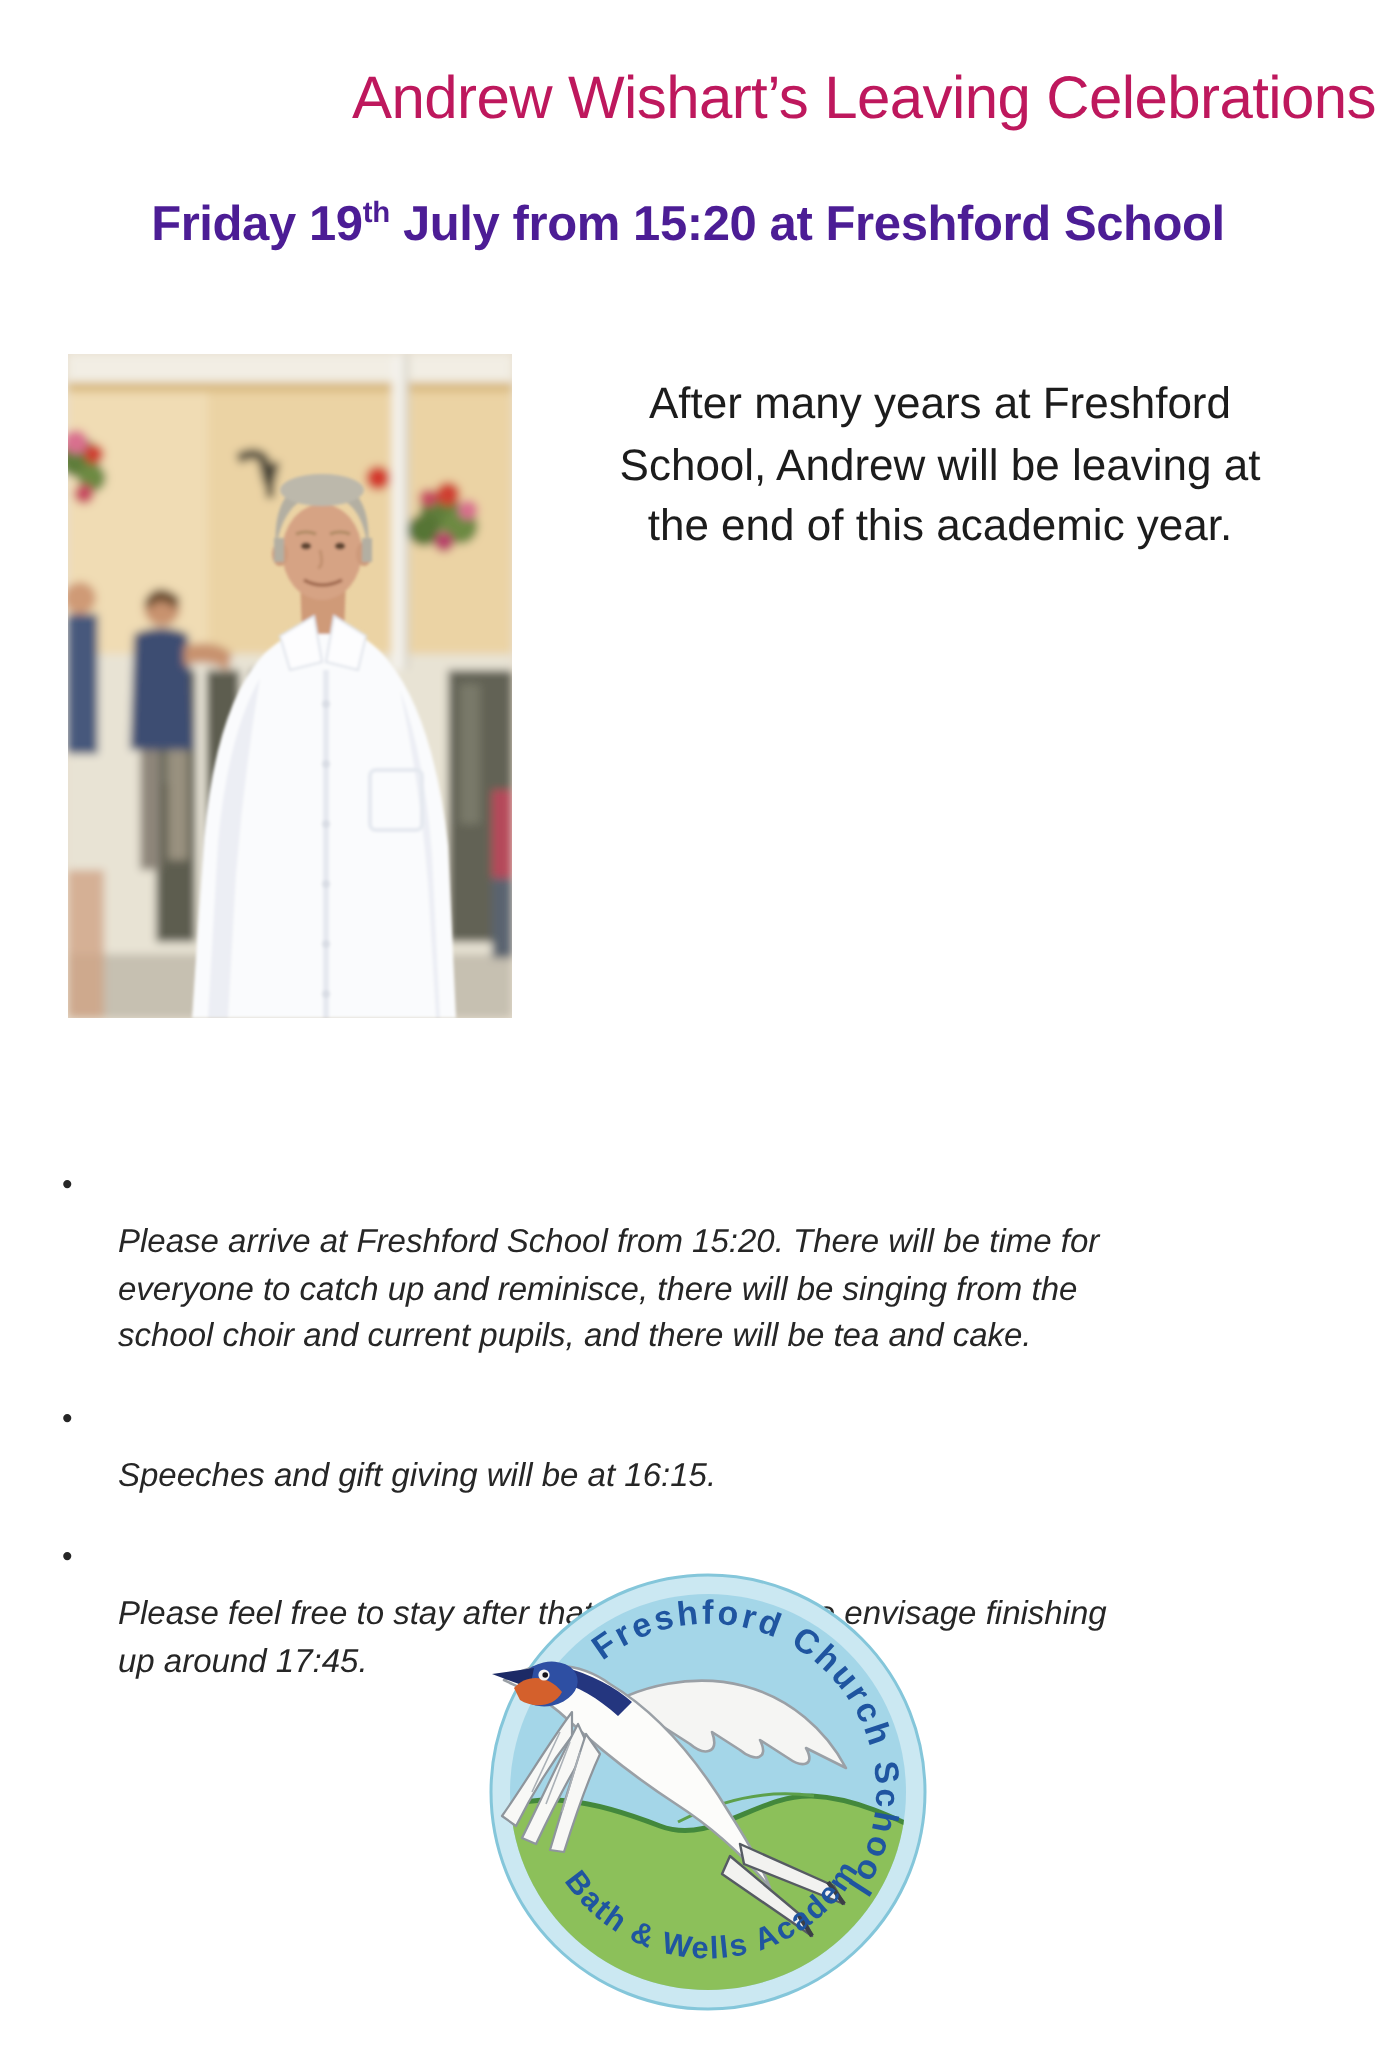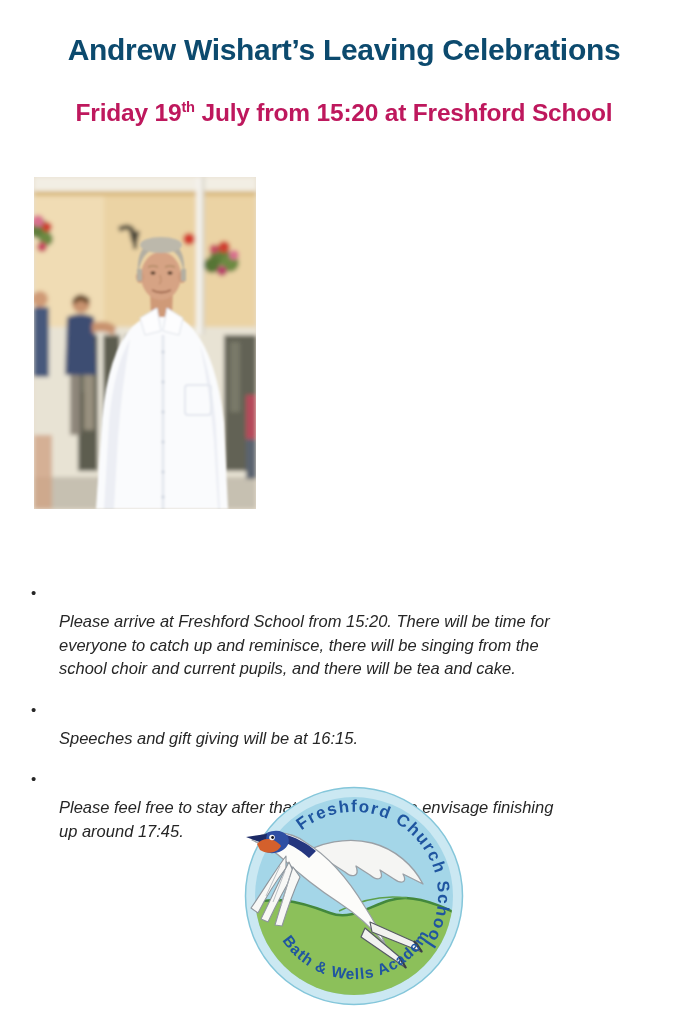--- a/index.html
+++ b/index.html
@@ -3,26 +3,26 @@
 <meta charset="utf-8">
 <style>
   * { margin:0; padding:0; box-sizing:border-box; }
   html,body { background:#ffffff; }
   .page {
     position:relative; width:688px; height:1024px; background:#ffffff;
     font-family:"Liberation Sans", sans-serif; color:#111; overflow:hidden;
     margin:0 auto;
   }
   .title {
-    position:absolute; top:33px; left:0; width:688px; text-align:center;
-    font-size:30px; font-weight:700; letter-spacing:-0.3px; color:#0c4a6e;
+    position:absolute; top:33px; left:0; width:688px; text-align:right;
+    font-size:30px; font-weight:400; letter-spacing:-0.3px; color:#be185d;
   }
   .subtitle {
     position:absolute; top:99px; left:0; width:688px; text-align:center;
-    font-size:24.5px; font-weight:700; letter-spacing:-0.2px; color:#be185d;
+    font-size:24.5px; font-weight:700; letter-spacing:-0.2px; color:#4c1d95;
   }
   .subtitle sup { font-size:60%; vertical-align:super; line-height:0; }
   .photo-frame {
     position:absolute; left:34px; top:177px; width:222px; height:332px;
     overflow:hidden; background:#e8dfd0;
   }
   .intro {
     position:absolute; left:276px; top:187px; width:388px;
     text-align:center; font-size:22px; line-height:30.5px; color:#1c1c1c;
   }
@@ -155,20 +155,23 @@
         <ellipse cx="136" cy="96" rx="2.6" ry="1.8" fill="#5f4433"></ellipse>
         <path d="M 114,90 Q 119,88 124,90" stroke="#b08a64" stroke-width="1.6" fill="none"></path>
         <path d="M 131,90 Q 136,88 141,90" stroke="#b08a64" stroke-width="1.6" fill="none"></path>
         <path d="M 126,98 Q 128,106 125,107" stroke="#c08f6d" stroke-width="1.4" fill="none"></path>
         <path d="M 118,113 Q 127,118 137,113" stroke="#a06a50" stroke-width="1.8" fill="none"></path>
       </g>
     </svg>
   </div>
 
   <div class="intro">
+    <p>After many years at Freshford
+School, Andrew will be leaving at
+the end of this academic year.</p>
   </div>
 
   <ul class="bullets">
     <li>
       <span class="marker">•</span>
       <span class="btext">Please arrive at Freshford School from 15:20. There will be time for
 everyone to catch up and reminisce, there will be singing from the
 school choir and current pupils, and there will be tea and cake.</span>
     </li>
     <li>

